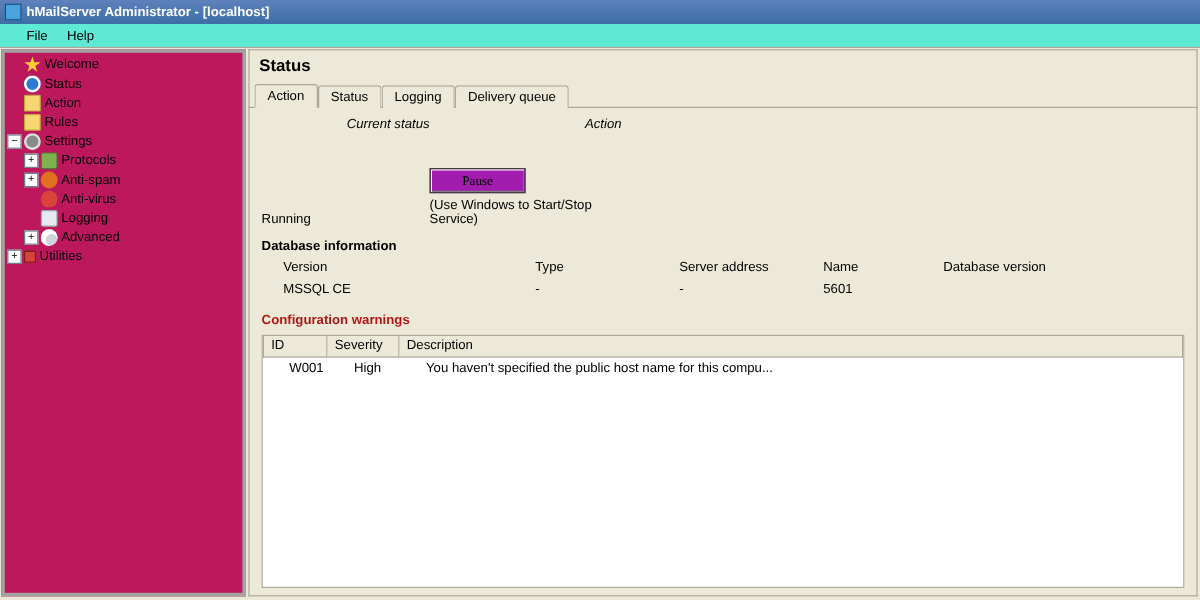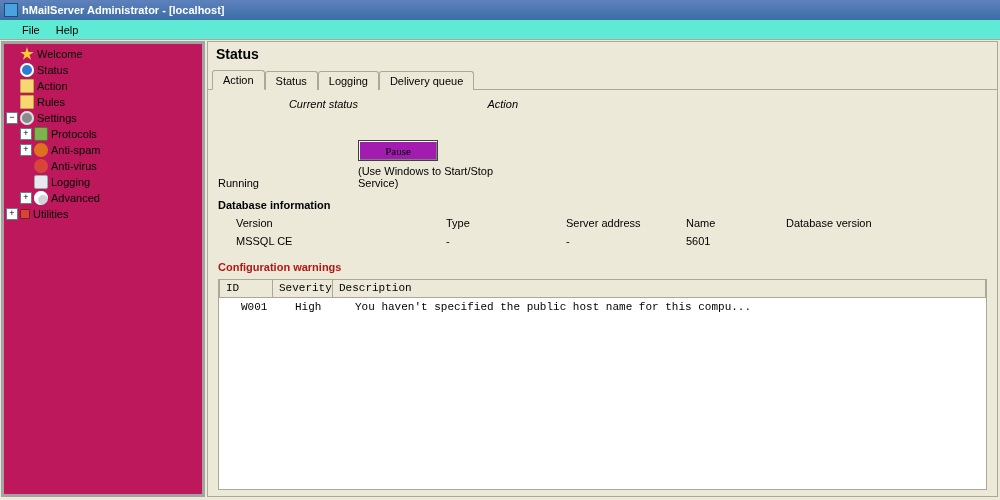--- a/index.html
+++ b/index.html
@@ -171,21 +171,20 @@
   .warn-head { color:#b01818; font-weight:bold; margin-top:14px; }
   .warn-list {
     margin-top:6px;
     border:1px solid #aca899;
     background:#fff;
     flex:1;
     min-height:180px;
     display:flex;
     flex-direction:column;
     overflow:hidden;
-    font-family:Liberation Mono, monospace;
   }
   .warn-cols {
     display:flex;
     height:18px;
   }
   .wh {
     border:1px solid #aca899;
     border-top:none;
     border-left:none;
     background:#ece9d8;

